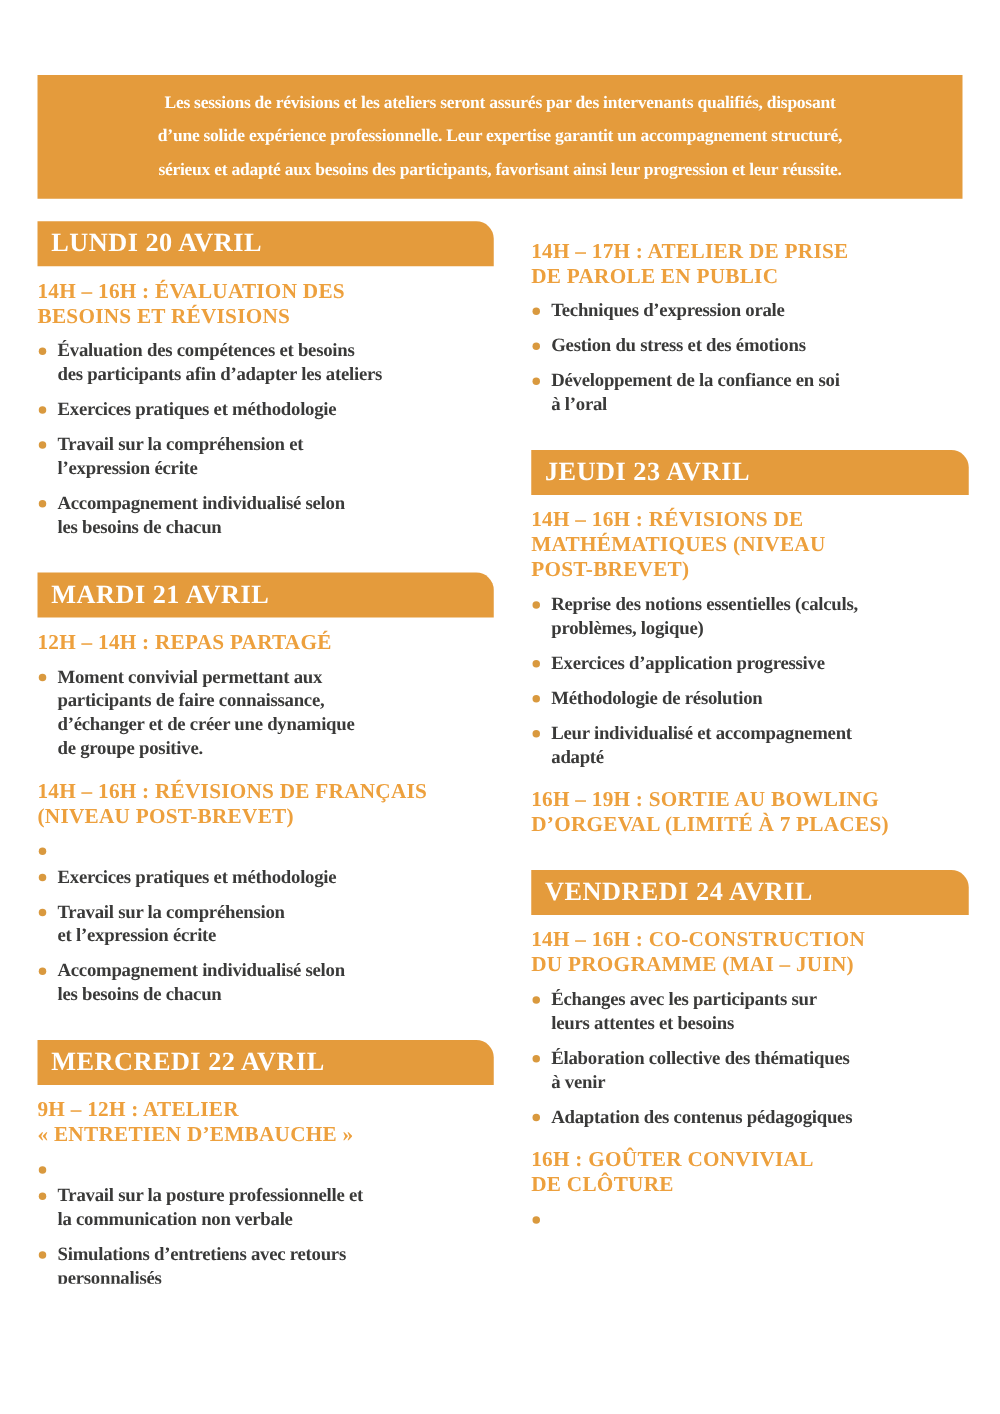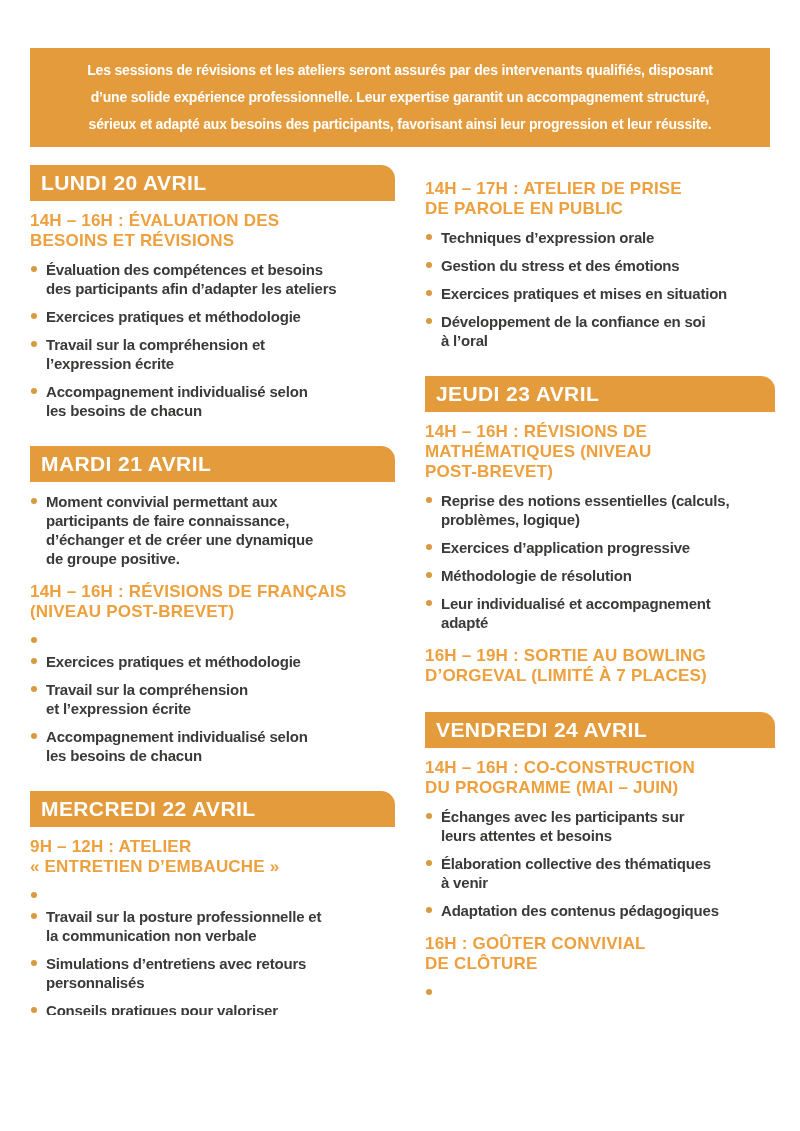--- a/index.html
+++ b/index.html
@@ -1,24 +1,24 @@
 <!DOCTYPE html>
 <html lang="fr" style="--orange-banner: #e49b3c; --orange-heading: #eda03d; --body-text: #3a3a39; --bullet-dot: #d9993e; --banner-text: #ffffff;"><head>
 <meta charset="utf-8">
 <style>
   * { margin: 0; padding: 0; box-sizing: border-box; }
   html, body { background: #ffffff; }
   .page {
     position: relative;
     width: 800px;
     height: 1015px;
-    margin: 0 auto;
+    margin: 12px auto;
     background: #ffffff;
     overflow: hidden;
-    font-family: Liberation Sans, sans-serif;
+    font-family: Liberation Serif, serif;
     color: var(--body-text, #3a3a39);
   }
   
   .intro-banner {
     margin: 48px 30px 18px 30px;
     background: var(--orange-banner, #e49b3c);
     color: #ffffff;
     font-size: 14px;
     font-weight: 700;
     letter-spacing: -0.2px;
@@ -113,20 +113,21 @@
             </li>
             <li class="bullet-item">
               <span class="bullet-dot"></span>
               <span class="bullet-text">Accompagnement individualisé selon
 les besoins de chacun</span>
             </li>
           </ul>
         </section>
         <section class="day-section">
           <div class="day-banner">MARDI 21 AVRIL</div>
+          <h3 class="session-heading">12H – 14H : REPAS PARTAGÉ</h3>
           <ul class="bullet-list">
             <li class="bullet-item">
               <span class="bullet-dot"></span>
               <span class="bullet-text">Moment convivial permettant aux
 participants de faire connaissance,
 d’échanger et de créer une dynamique
 de groupe positive.</span>
             </li>
           </ul>
           <h3 class="session-heading">14H – 16H : RÉVISIONS DE FRANÇAIS
@@ -182,24 +183,20 @@
           <h3 class="session-heading">14H – 17H : ATELIER DE PRISE
 DE PAROLE EN PUBLIC</h3>
           <ul class="bullet-list">
             <li class="bullet-item">
               <span class="bullet-dot"></span>
               <span class="bullet-text">Techniques d’expression orale</span>
             </li>
             <li class="bullet-item">
               <span class="bullet-dot"></span>
               <span class="bullet-text">Gestion du stress et des émotions</span>
-            </li>
-            <li class="bullet-item">
-              <span class="bullet-dot"></span>
-              <span class="bullet-text">Exercices pratiques et mises en situation</span>
             </li>
             <li class="bullet-item">
               <span class="bullet-dot"></span>
               <span class="bullet-text">Développement de la confiance en soi
 à l’oral</span>
             </li>
           </ul>
         </section>
         <section class="day-section">
           <div class="day-banner">JEUDI 23 AVRIL</div>

